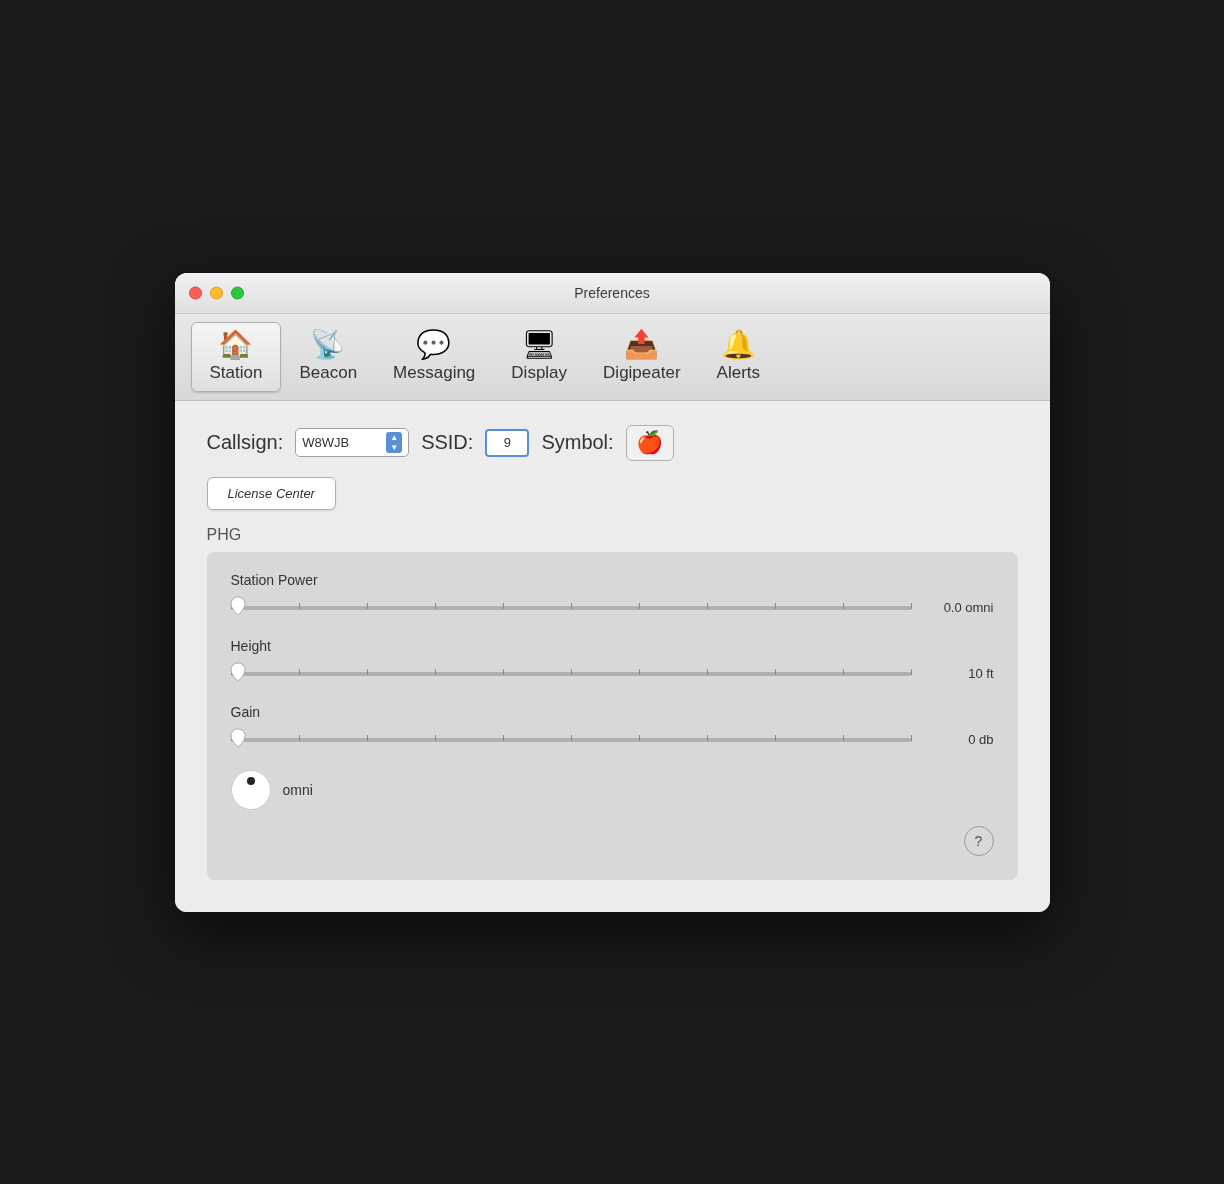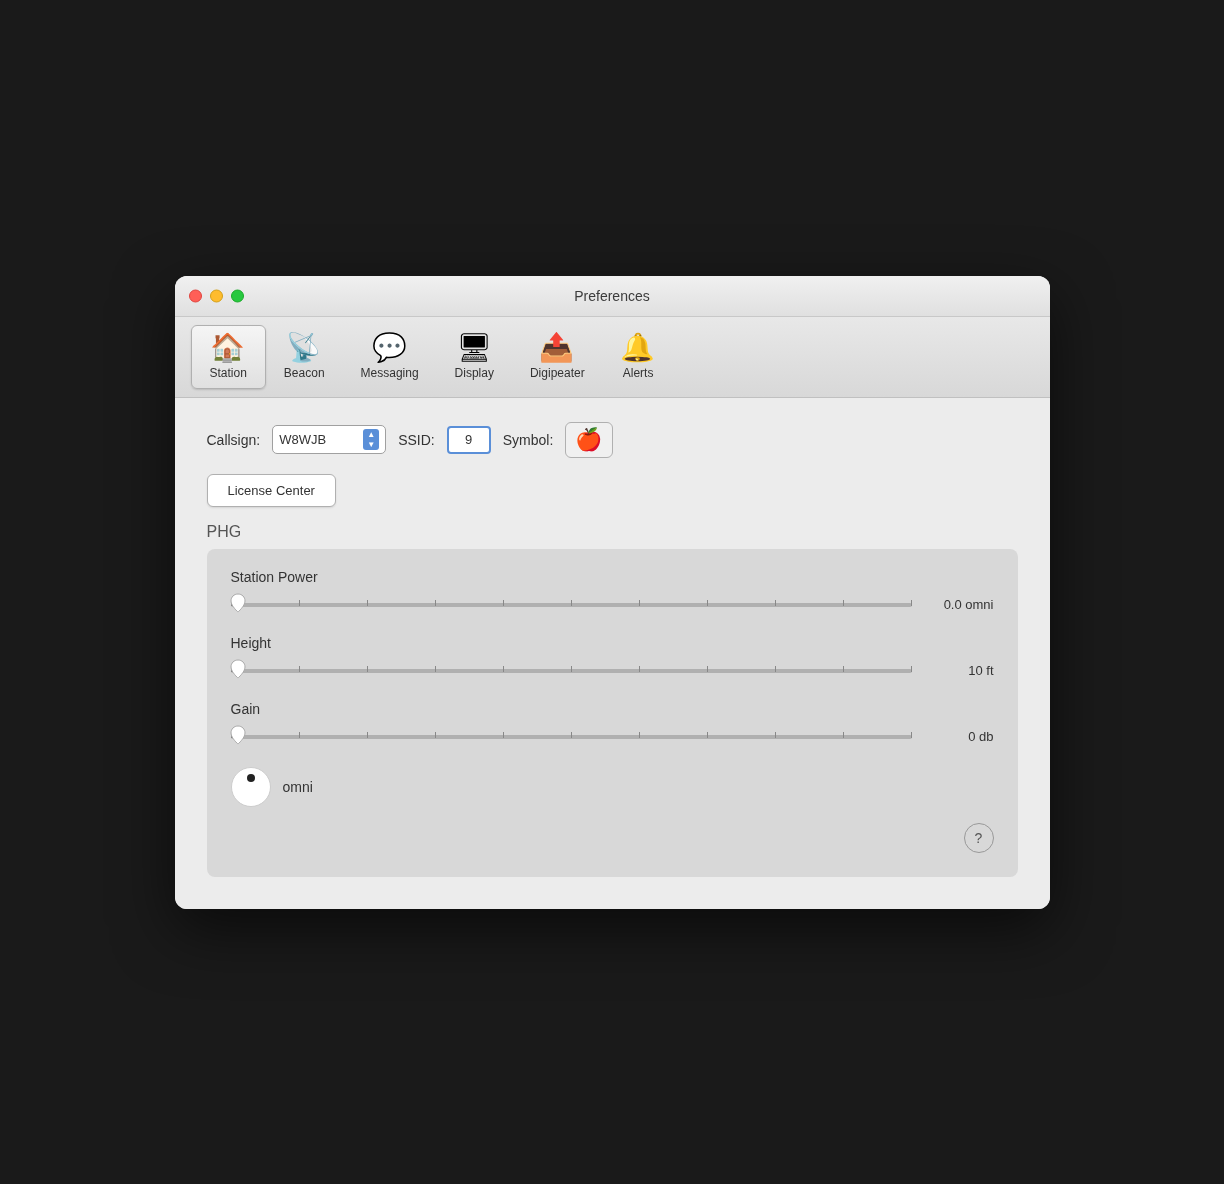--- a/index.html
+++ b/index.html
@@ -69,35 +69,35 @@
     .tab-item.active {
       background: linear-gradient(180deg, #f5f5f5 0%, #e0e0e0 100%);
       border: 1px solid #b0b0b0;
       box-shadow: 0 1px 2px rgba(0,0,0,0.15);
     }
     .tab-icon {
       font-size: 28px;
       line-height: 1;
     }
     .tab-label {
-      font-size: 12px;
+      font-size: 17px;
       color: #333;
     }
     .content {
       padding: 24px 32px 32px;
       background: #ececec;
     }
     .form-row {
       display: flex;
       align-items: center;
       gap: 12px;
       margin-bottom: 16px;
     }
     .form-label {
-      font-size: 14px;
+      font-size: 20px;
       color: #333;
       font-weight: 500;
     }
     .callsign-select {
       display: flex;
       align-items: center;
       background: white;
       border: 1px solid #a0a0a0;
       border-radius: 5px;
       padding: 3px 6px;
@@ -146,20 +146,21 @@
     }
     .license-btn {
       background: white;
       border: 1px solid #b0b0b0;
       border-radius: 6px;
       padding: 8px 20px;
       font-size: 13px;
       color: #333;
       cursor: pointer;
       box-shadow: 0 1px 2px rgba(0,0,0,0.1);
+      font-style: italic;
     }
     .phg-section {
       margin-top: 12px;
     }
     .phg-label {
       font-size: 16px;
       color: #555;
       margin-bottom: 8px;
     }
     .phg-box {

